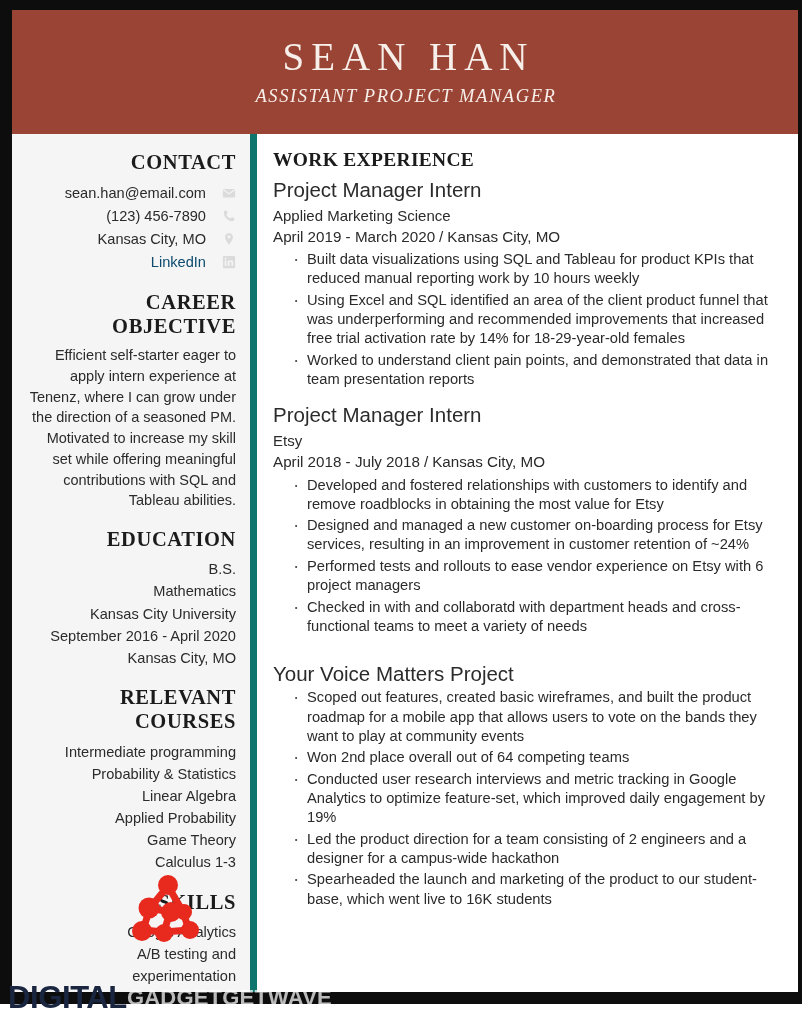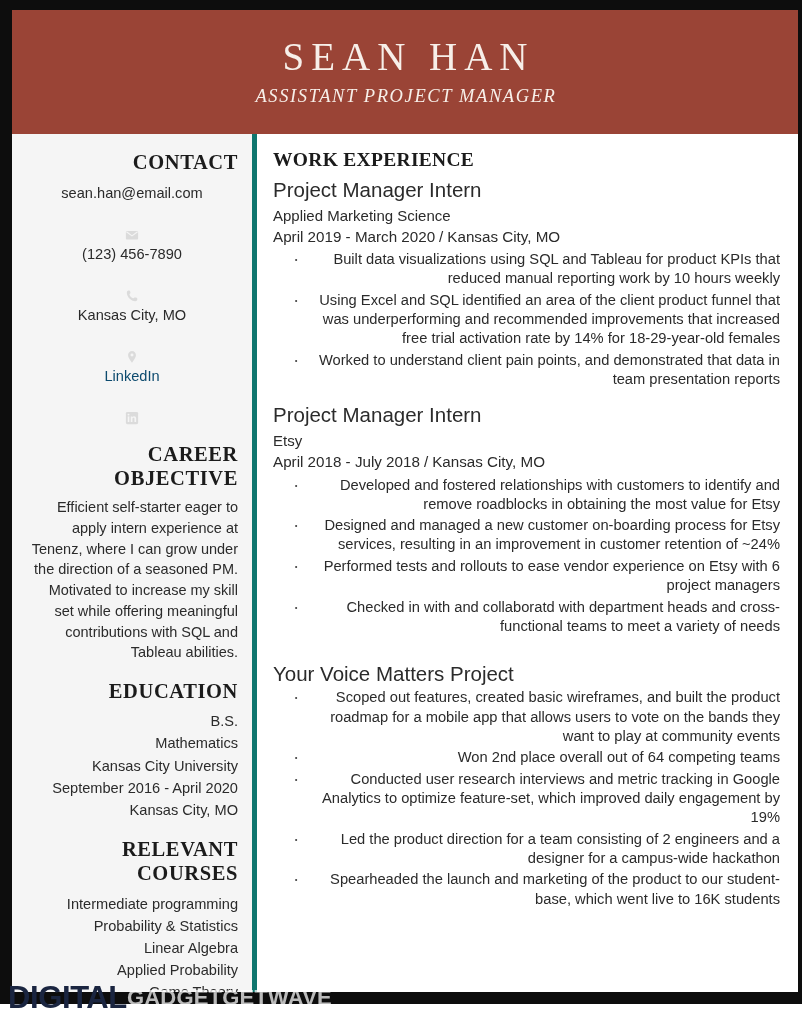--- a/index.html
+++ b/index.html
@@ -68,21 +68,21 @@
     min-height: 0;
   }
 
   .sidebar {
     width: 245px;
     min-width: 245px;
     background: #f5f5f5;
     padding: 12px 14px 0 14px;
     box-sizing: border-box;
     text-align: right;
-    border-right: 5px solid #0f766e;
+    border-right: 7px solid #0f766e;
   }
 
   .main {
     flex: 1 1 auto;
     background: #ffffff;
     padding: 12px 18px 0 16px;
     box-sizing: border-box;
     min-width: 0;
   }
 
@@ -96,26 +96,25 @@
     line-height: 1.18;
     margin: 4px 0 7px 0;
   }
   .side-head.tight { margin-top: 16px; }
 
   .contact-list { margin: 0 0 4px 0; }
   .contact-row {
     display: flex;
     align-items: center;
     justify-content: flex-end;
-    gap: 24px;
+    gap: 16px;
     font-size: 14.6px;
     color: #2a2a2a;
     line-height: 1.52;
     padding: 0.5px 0;
-    flex-direction: column;
   }
   .contact-row .ctext { white-space: nowrap; }
   .contact-row.link .ctext { color: #0c4a6e; }
   .cicon {
     width: 14px;
     height: 14px;
     flex: 0 0 14px;
     display: inline-flex;
     align-items: center;
     justify-content: center;
@@ -182,21 +181,20 @@
     margin: 1px 0 0 0;
     padding: 0 0 0 18px;
   }
   ul.bullets li {
     position: relative;
     font-size: 14.7px;
     color: #2b2b2b;
     line-height: 1.30;
     padding-left: 16px;
     margin-bottom: 2.5px;
-    text-align: right;
   }
   ul.bullets li::before {
     content: "\00b7";
     position: absolute;
     left: 2px;
     top: -3px;
     font-size: 19px;
     color: #555;
     line-height: 1.3;
   }

